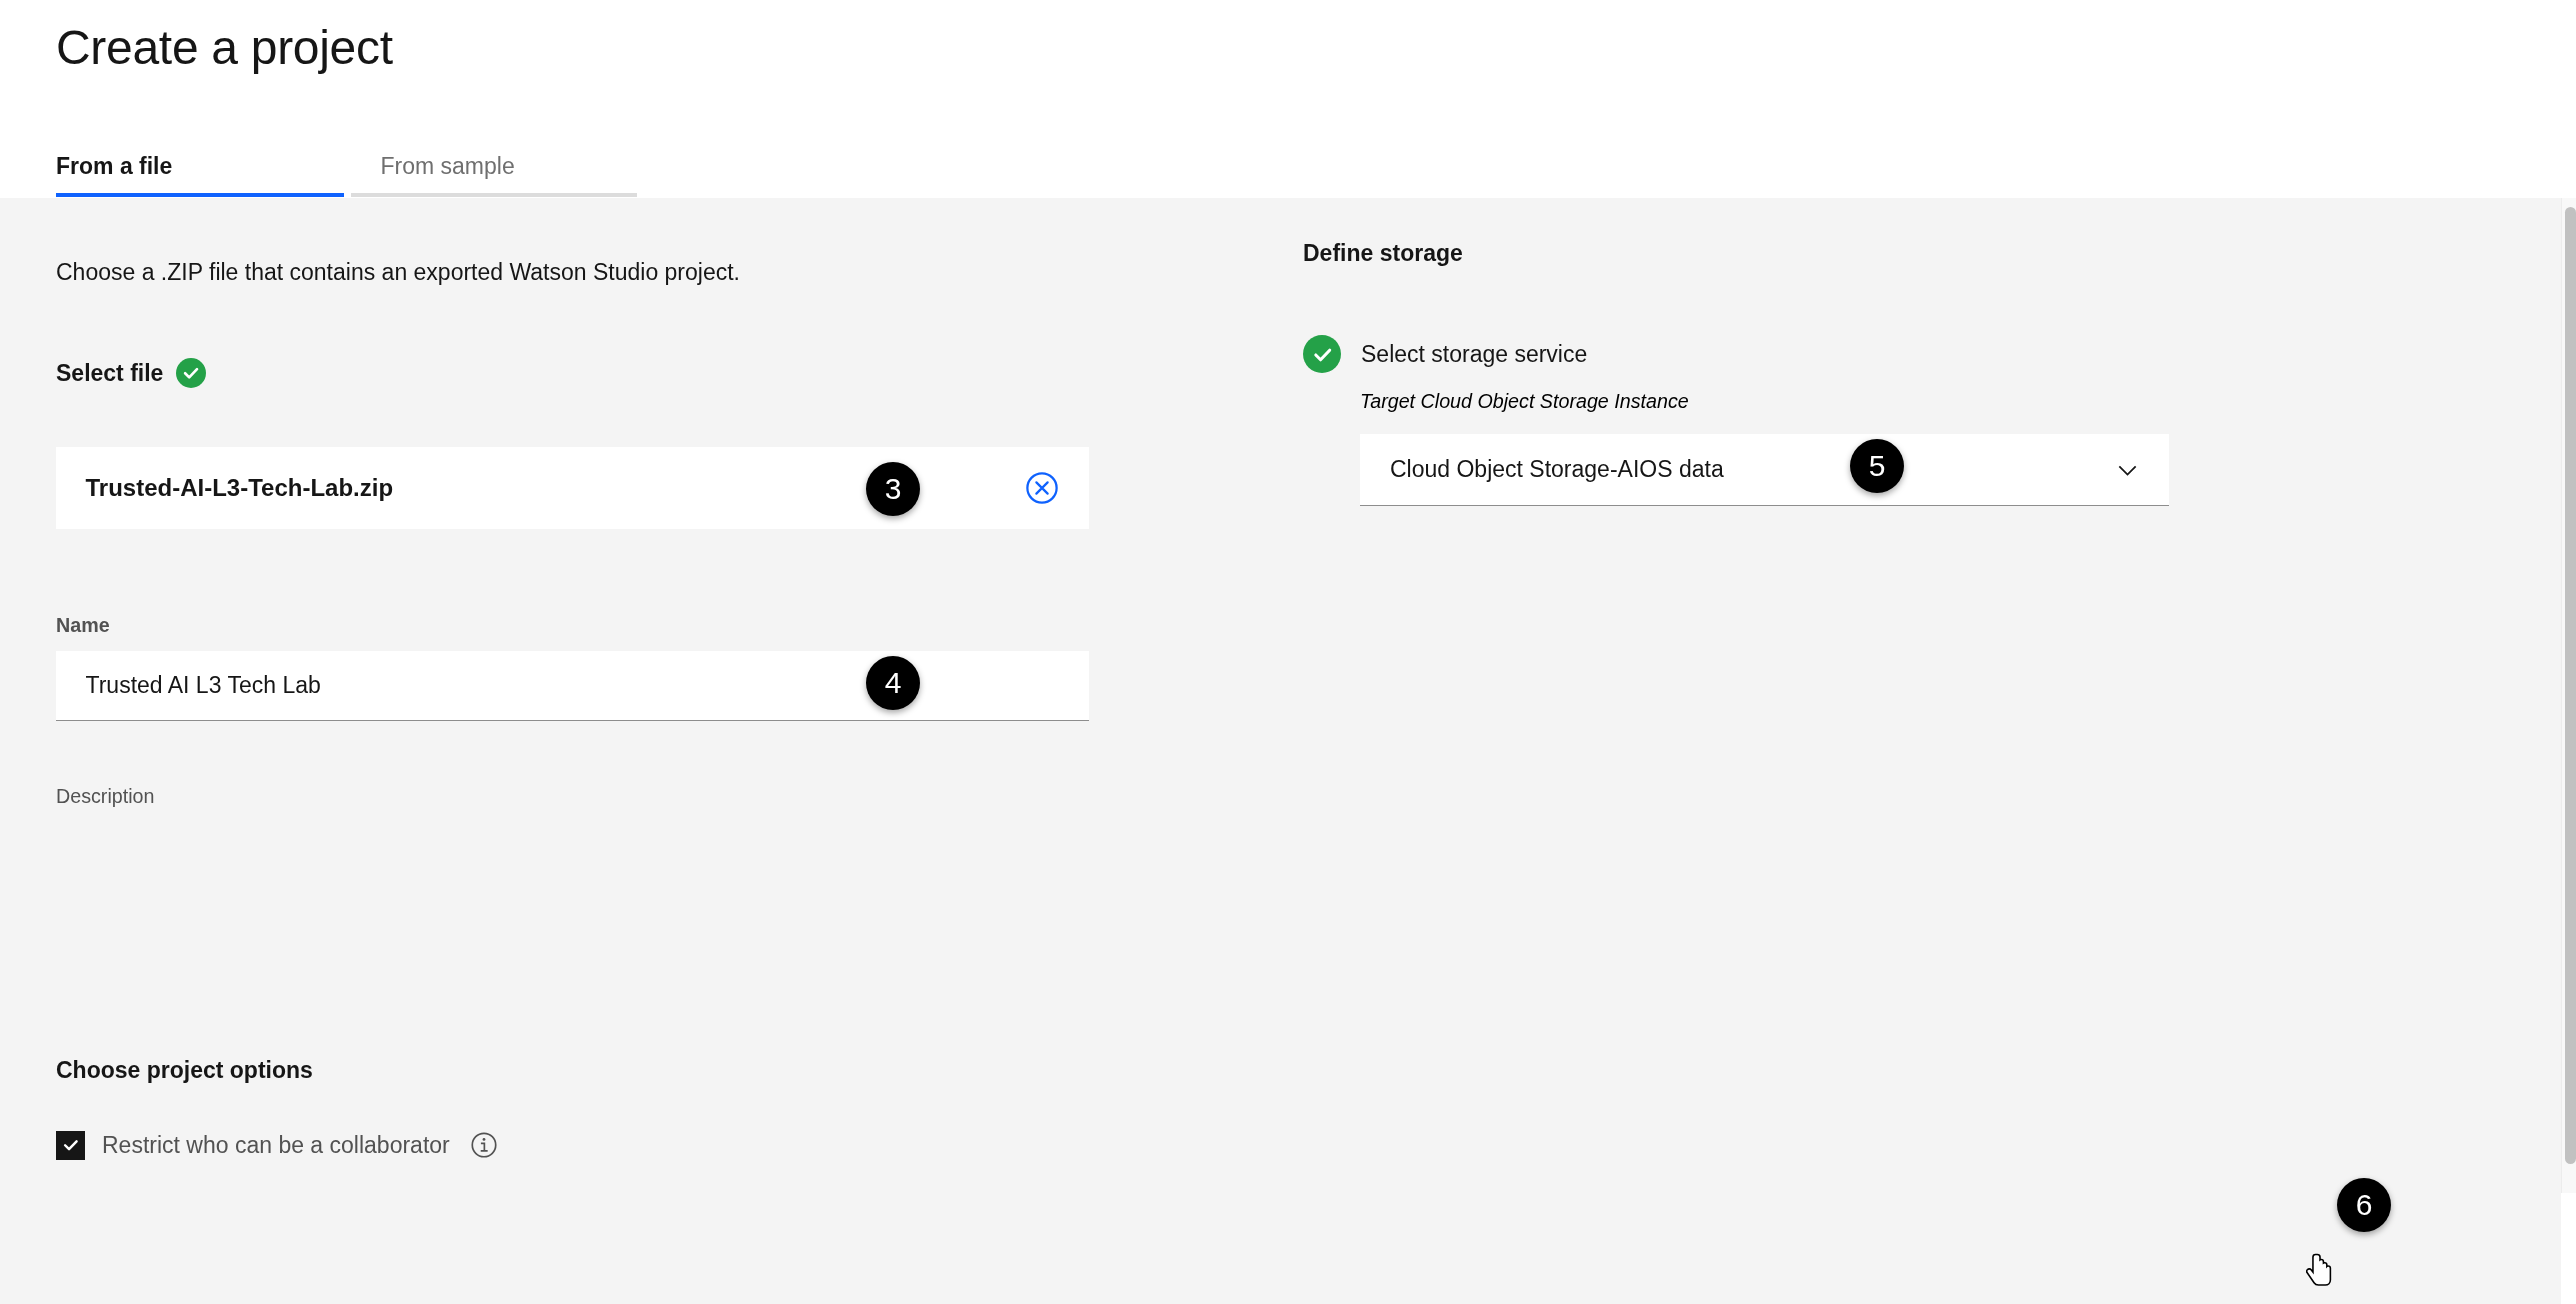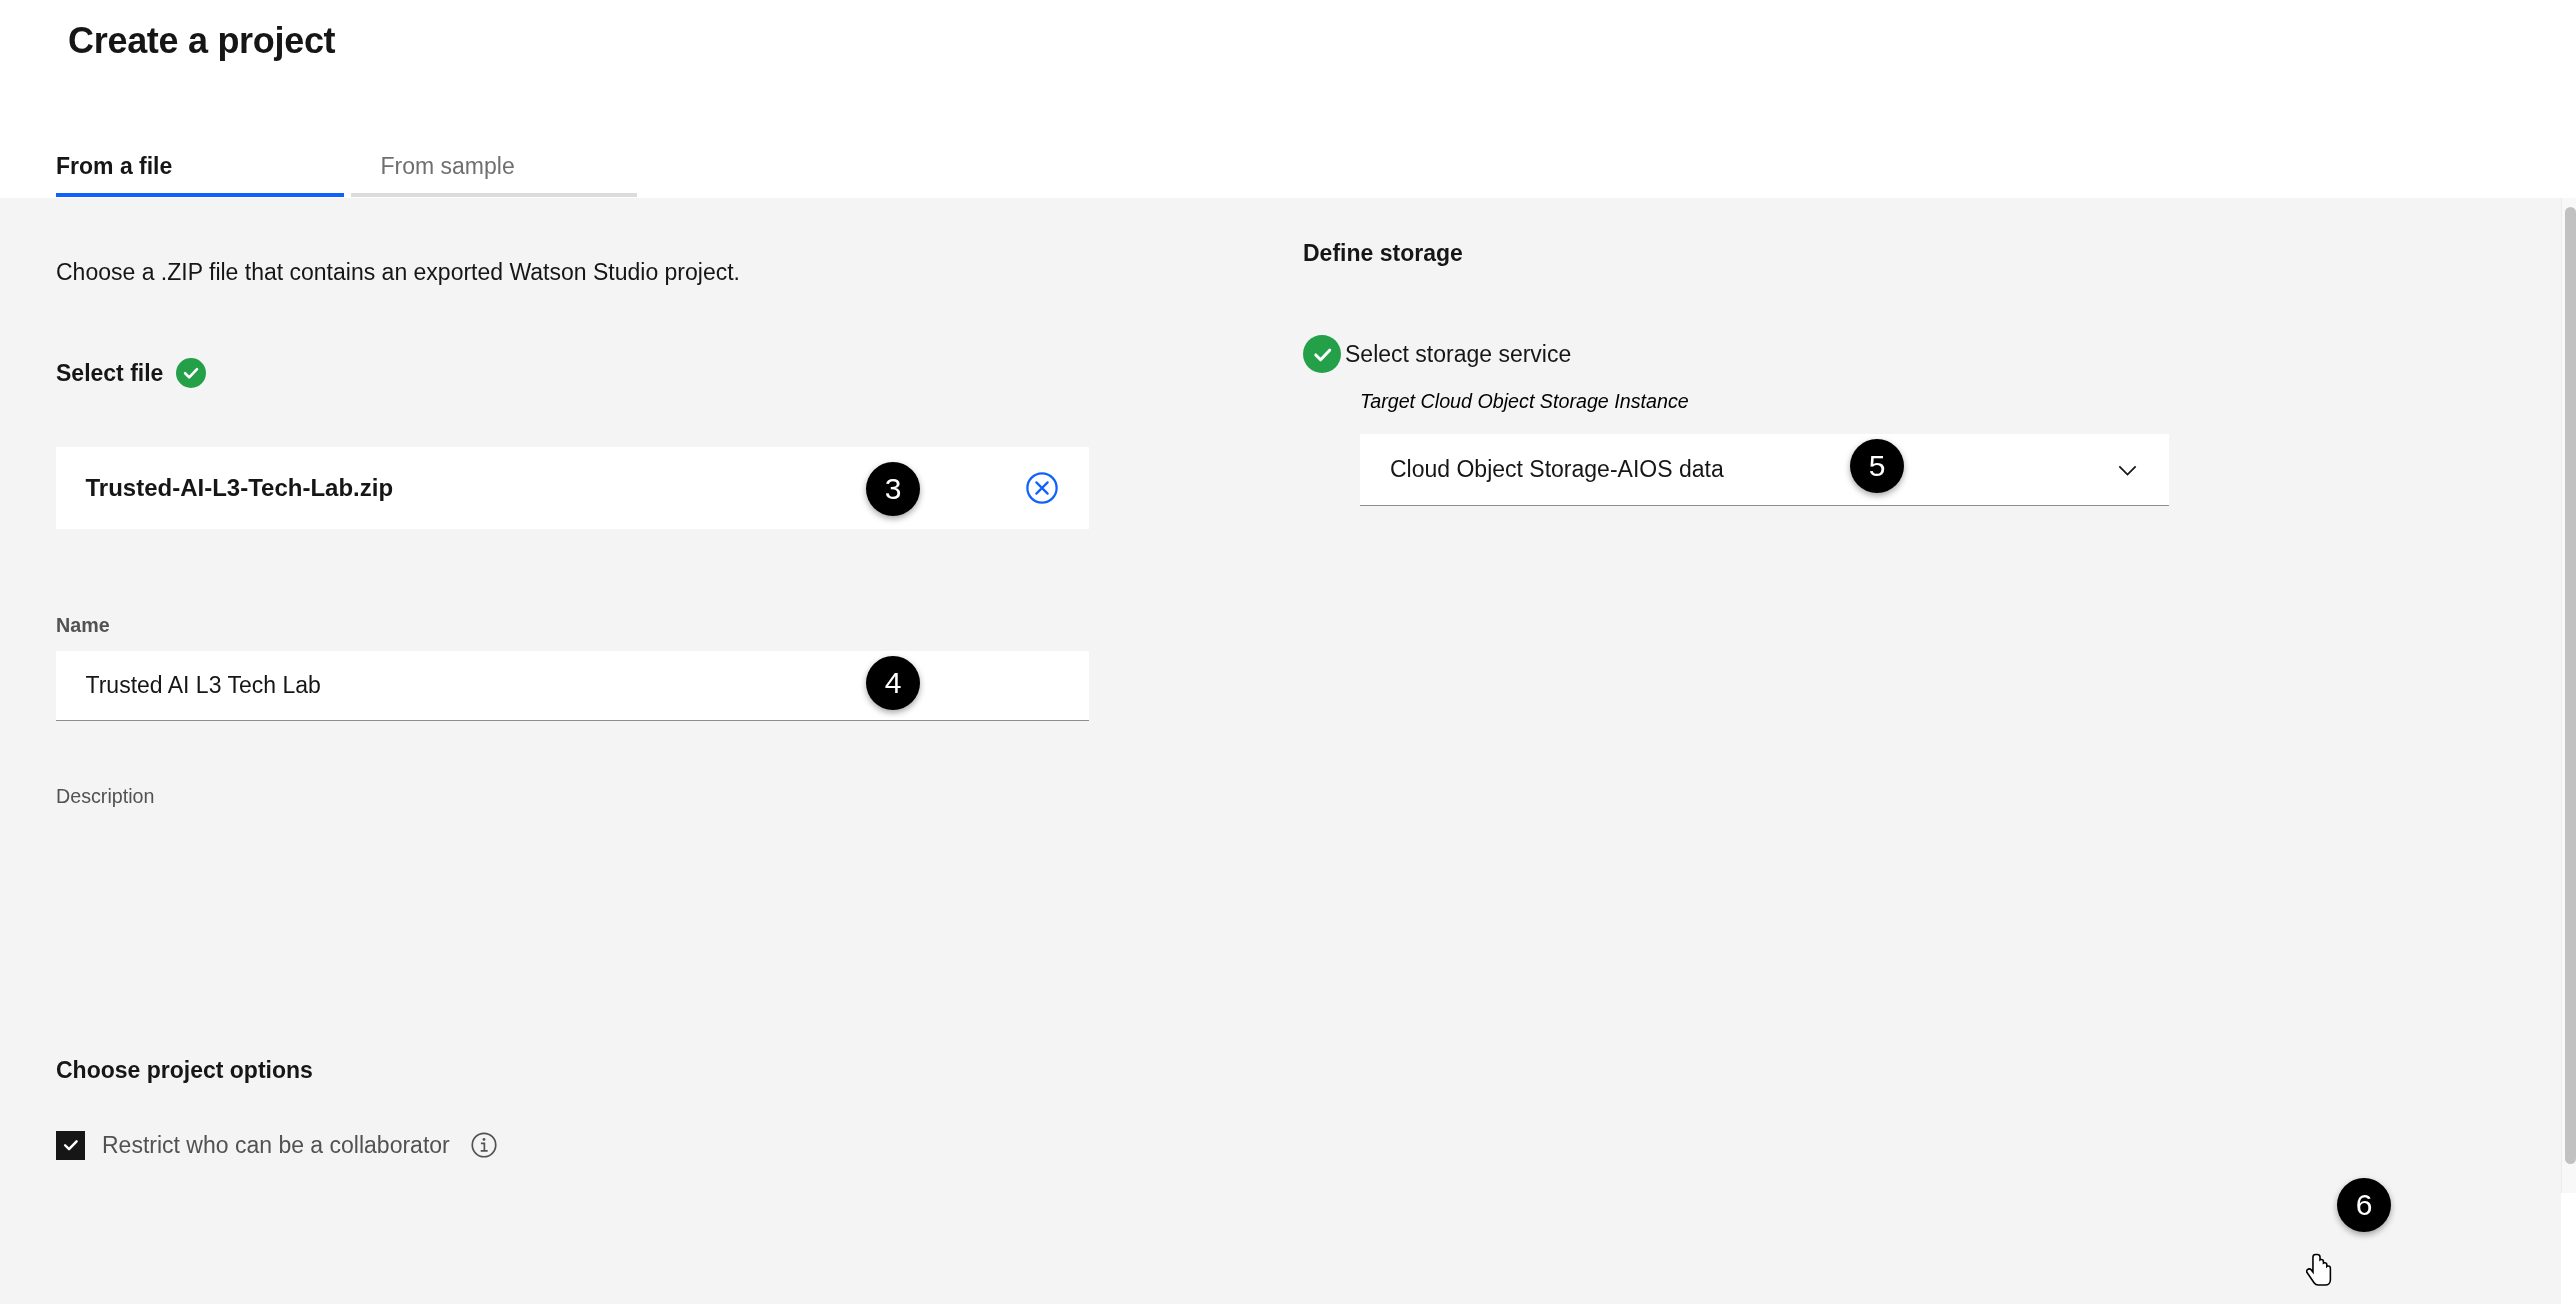--- a/index.html
+++ b/index.html
@@ -16,23 +16,23 @@
   #page {
     position: relative;
     width: 2576px;
     height: 1304px;
     background: #ffffff;
   }
 
   
   .page-title {
     position: absolute;
-    left: 68px; top: 19.7px;
-    font-size: 36px;
-    font-weight: 700;
+    left: 56px; top: 19.7px;
+    font-size: 48px;
+    font-weight: 400;
     letter-spacing: -0.3px;
     color: #161616;
     white-space: nowrap;
   }
 
   
   .tab-bar {
     position: absolute;
     left: 0; top: 136px;
     width: 2576px; height: 61px;
@@ -203,21 +203,21 @@
     flex: none;
     cursor: pointer;
   }
 
   
   .storage-step {
     position: absolute;
     left: 1303px; top: 335px;
     display: flex;
     align-items: center;
-    gap: 4px;
+    gap: 20px;
   }
   .storage-step-label {
     font-size: 23px;
     color: #161616;
     white-space: nowrap;
   }
   .lbl-target {
     position: absolute;
     left: 1360px; top: 390px;
     font-size: 19.7px;

